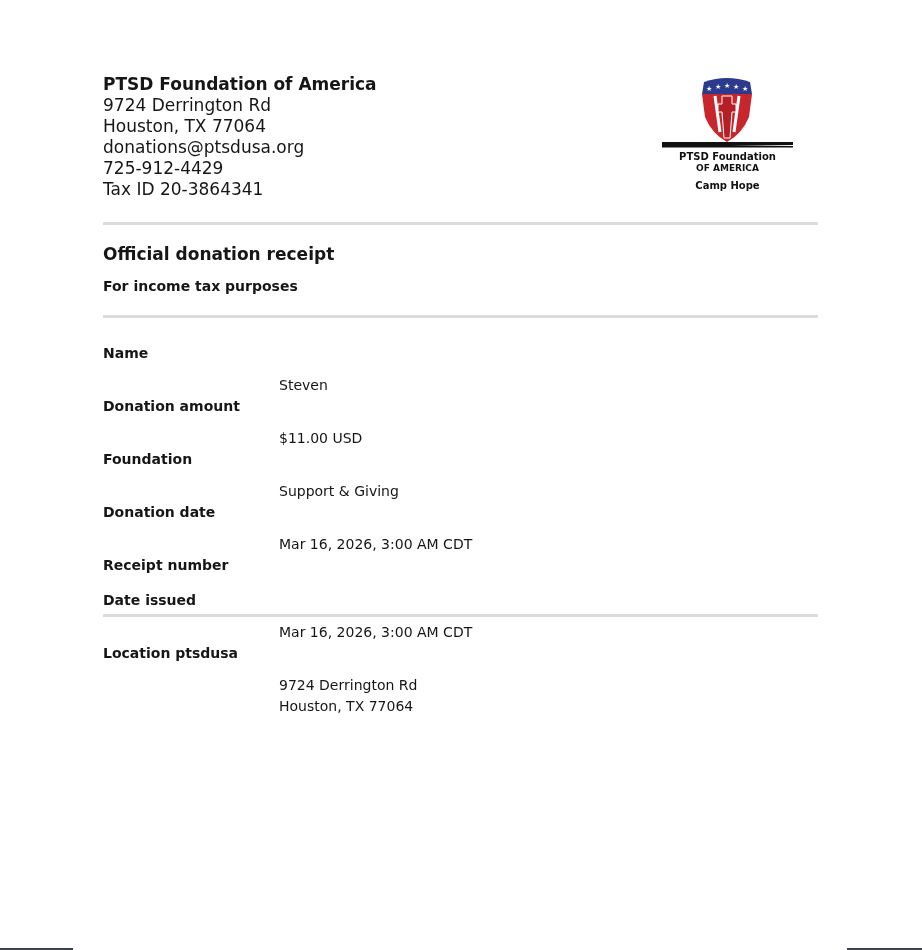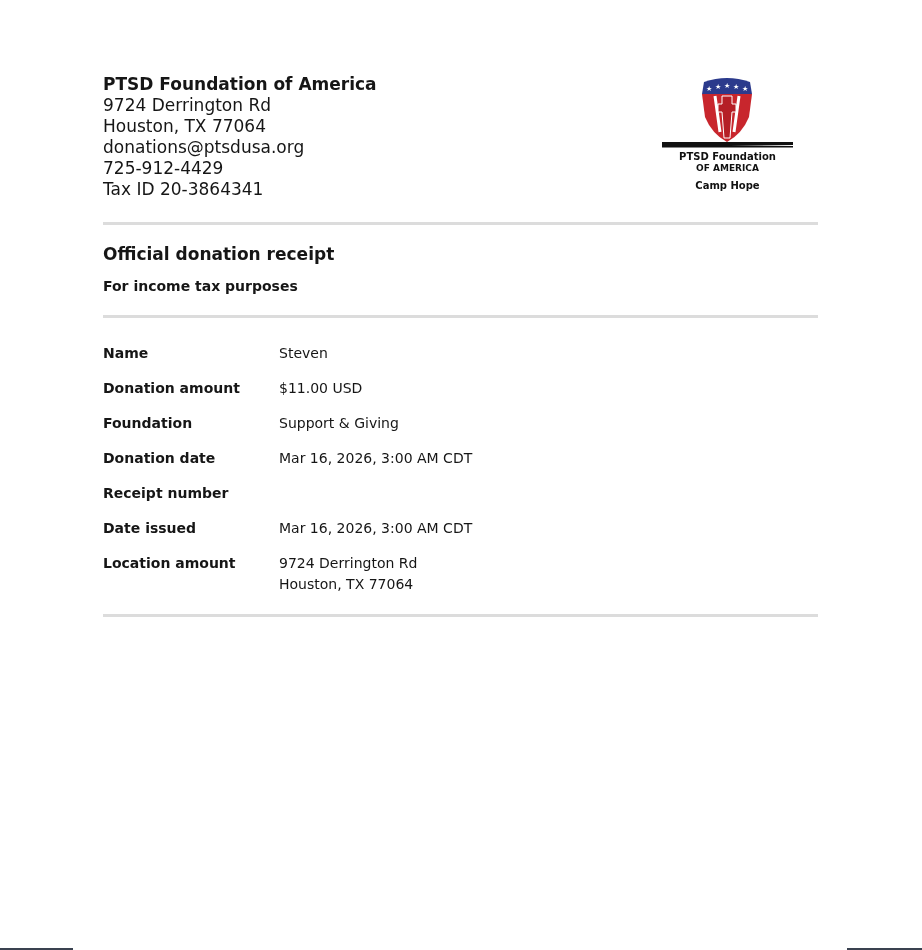--- a/index.html
+++ b/index.html
@@ -10,21 +10,21 @@
   }
   .org { position: absolute; left: 103px; top: 74px; font-size: 17px; line-height: 21px; }
   .org .org-name { font-weight: bold; }
   .logo { position: absolute; left: 660px; top: 72px; width: 135px; height: 125px; }
   .rule { position: absolute; left: 103px; width: 715px; height: 3px; background: #dcdcdc; }
   .title { position: absolute; left: 103px; top: 244px; font-size: 17px; font-weight: bold; margin: 0; }
   .subtitle { position: absolute; left: 103px; top: 278px; font-size: 14px; font-weight: bold; }
   .rows { position: absolute; left: 103px; top: 343px; width: 715px; font-size: 14px; }
   .row { display: flex; min-height: 35px; }
   .row .label { width: 176px; font-weight: bold; line-height: 21px; }
-  .row .value { line-height: 21px; }
+  .row .value { line-height: 21px; margin-top: 32px; }
   .corner { position: absolute; bottom: 0; height: 2px; background: #3a4250; }
 </style>
 </head>
 <body>
 
 <div class="org">
   <div class="org-name">PTSD Foundation of America</div>
   <div>9724 Derrington Rd</div>
   <div>Houston, TX 77064</div>
   <div>donations@ptsdusa.org</div>
@@ -86,21 +86,21 @@
   </div>
   <div class="row">
     <div class="label">Receipt number</div>
     <div class="value"></div>
   </div>
   <div class="row">
     <div class="label">Date issued</div>
     <div class="value">Mar 16, 2026, 3:00 AM CDT</div>
   </div>
   <div class="row">
-    <div class="label">Location amount</div>
+    <div class="label">Location ptsdusa</div>
     <div class="value">
       <div>9724 Derrington Rd</div>
       <div>Houston, TX 77064</div>
     </div>
   </div>
 </div>
 
 <div class="rule" style="top:614px;"></div>
 
 <div class="corner" style="left:0; width:73px;"></div>

